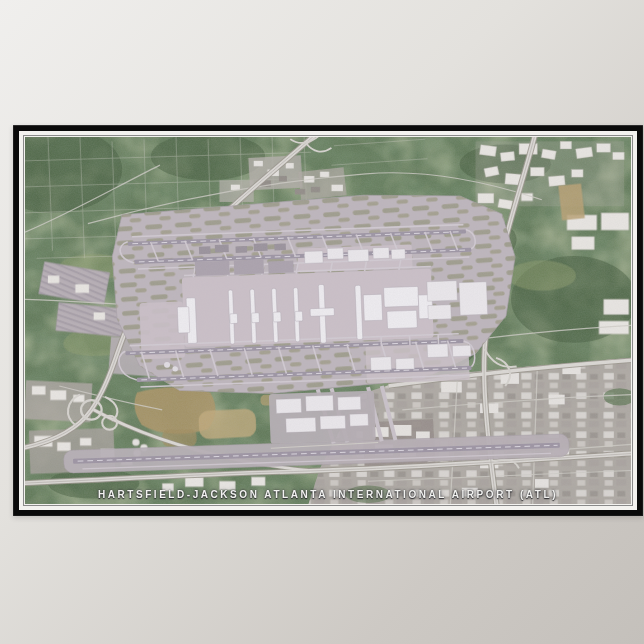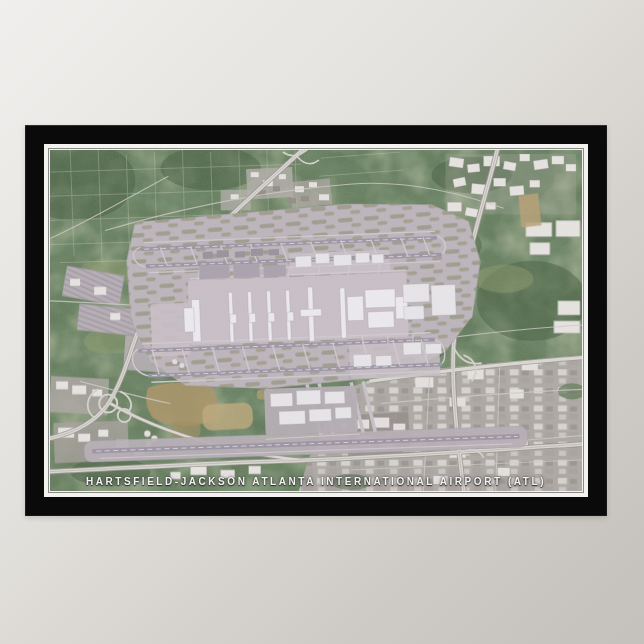--- a/index.html
+++ b/index.html
@@ -2,22 +2,22 @@
 <html><head>
 <meta charset="utf-8">
 <style>
   html,body{margin:0;padding:0;}
   .scene{
     position:relative;width:644px;height:644px;overflow:hidden;
     background:linear-gradient(135deg,#f0efed 0%,#e3e1dd 40%,#cdc9c4 78%,#c4c0bb 100%);
     font-family:"Liberation Sans",sans-serif;
   }
   .frame{
-    position:absolute;left:25px;top:125px;width:582px;height:391px;
-    box-sizing:border-box;background:#0a0a0a;padding:19px;
+    position:absolute;left:13px;top:125px;width:630px;height:391px;
+    box-sizing:border-box;background:#0a0a0a;padding:6px;
     box-shadow:inset 0 1px 0 rgba(90,90,90,.45), inset 1px 0 0 rgba(70,70,70,.35),
                inset -1px -1px 0 rgba(60,60,60,.3), 0 2px 5px rgba(60,58,54,.18);
   }
   .mat{width:100%;height:100%;box-sizing:border-box;background:#f3f2ef;padding:4px;}
   .inner{width:100%;height:100%;box-sizing:border-box;border:1px solid #8a8a8a;padding:1px;background:#f3f2ef;}
   .map{position:relative;width:100%;height:100%;overflow:hidden;background:#5a7450;}
   .map svg{position:absolute;inset:0;width:100%;height:100%;display:block;}
   .caption{
     position:absolute;left:0;right:0;bottom:3px;text-align:center;white-space:nowrap;
     font:700 10px/1.25 "Liberation Sans",sans-serif;letter-spacing:2.55px;color:#f2f2f0;

